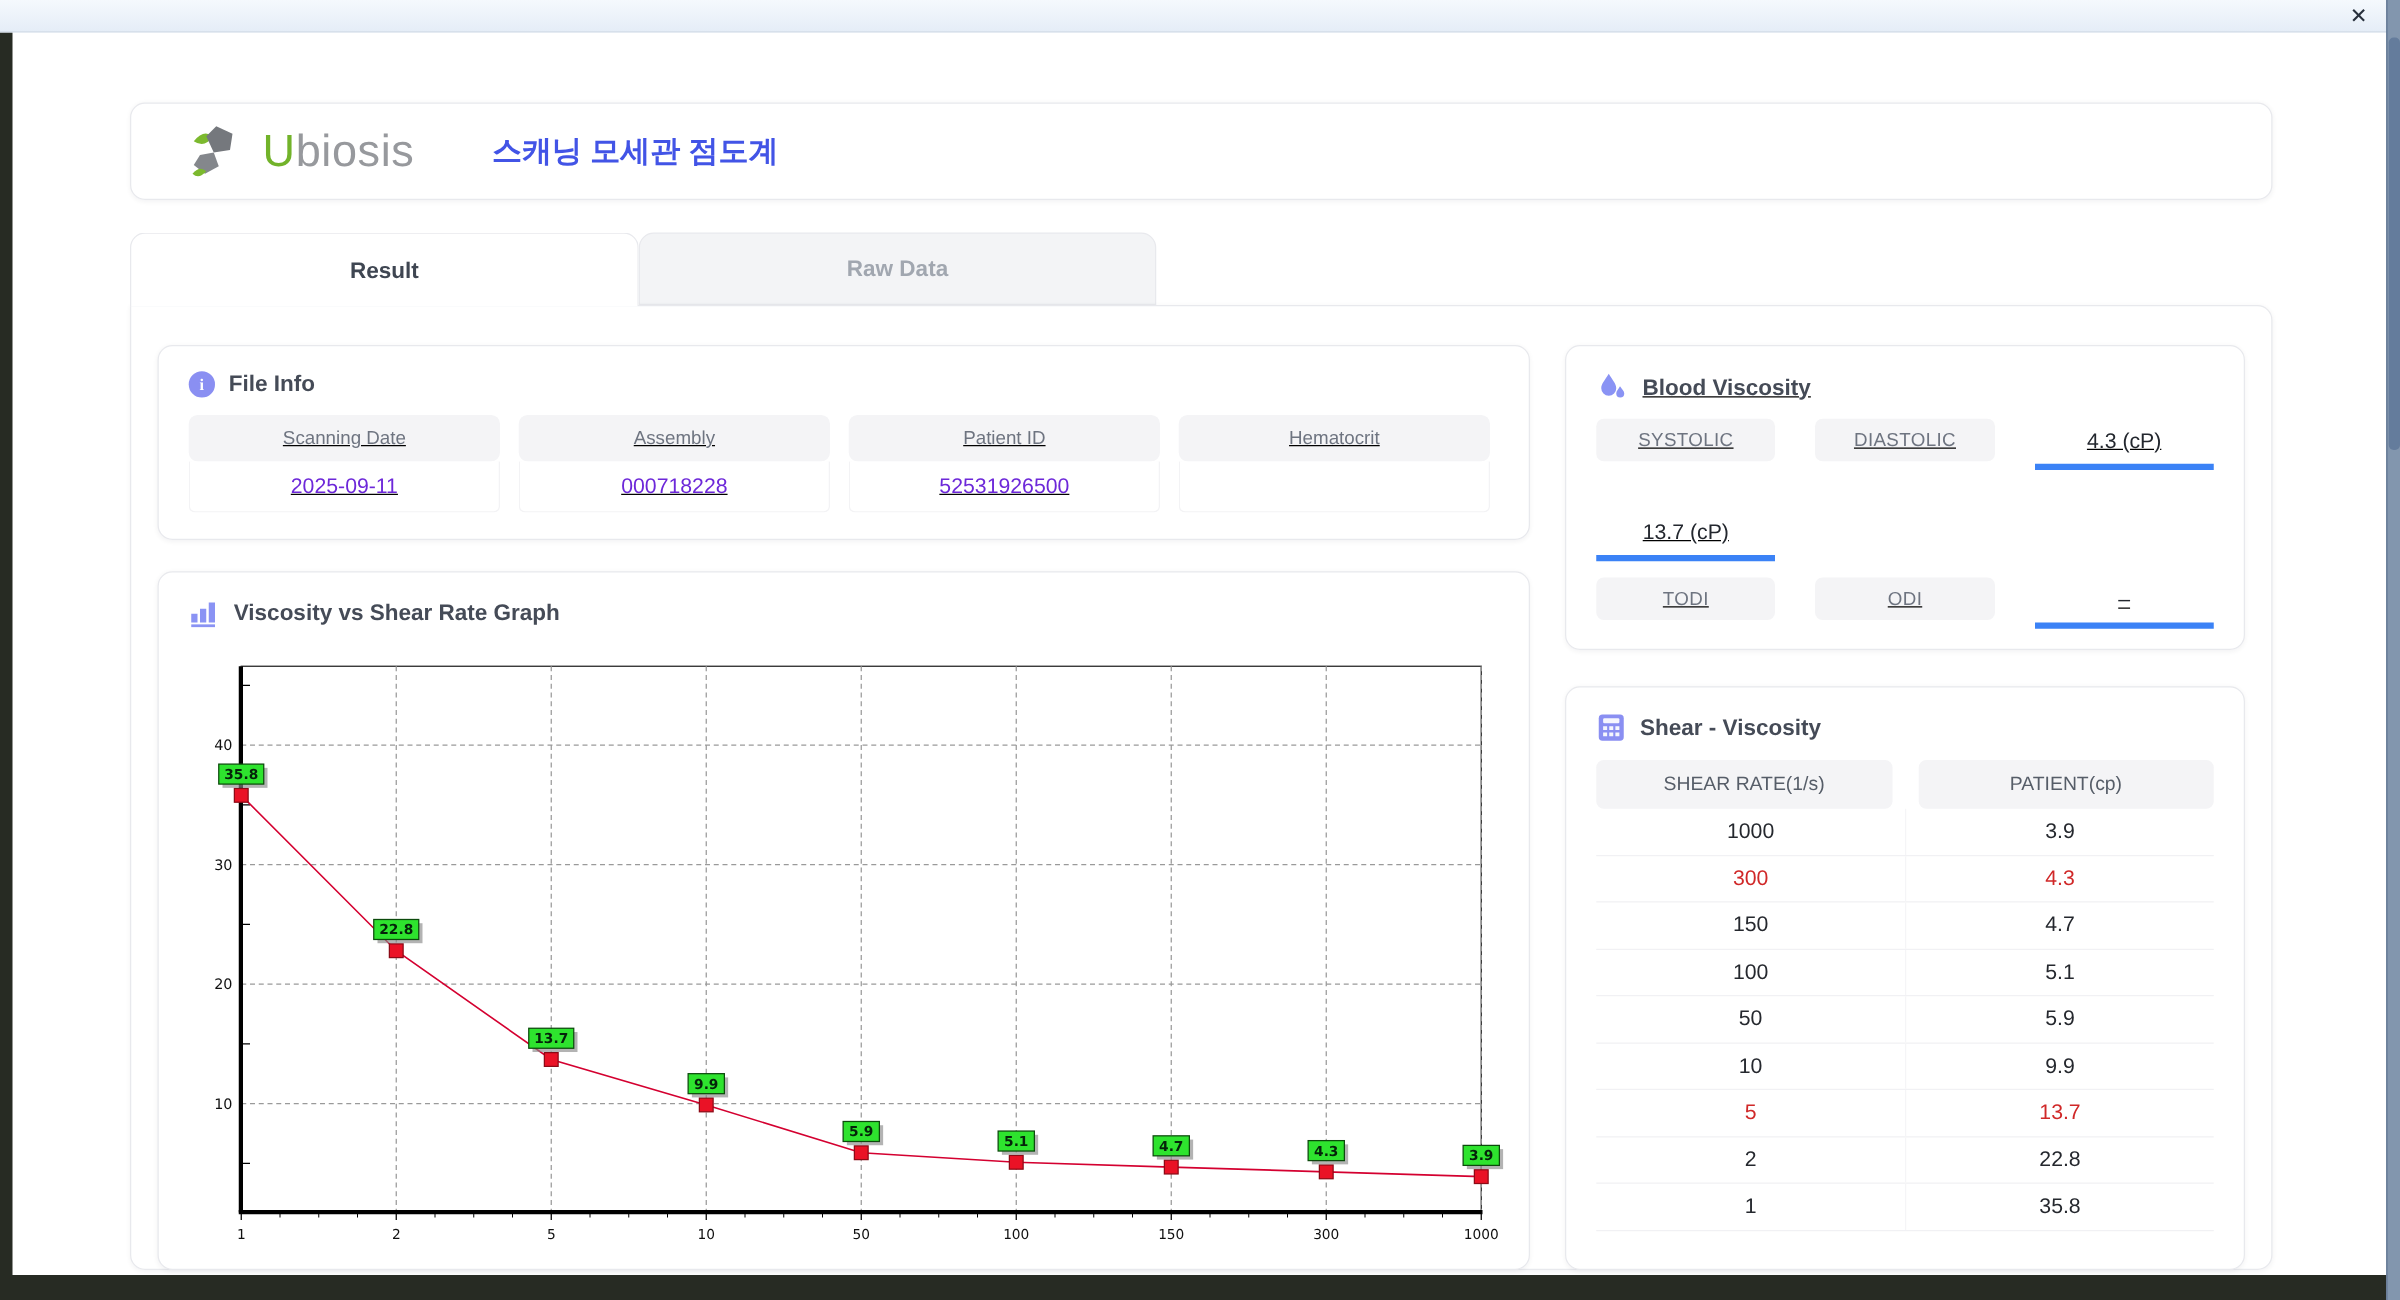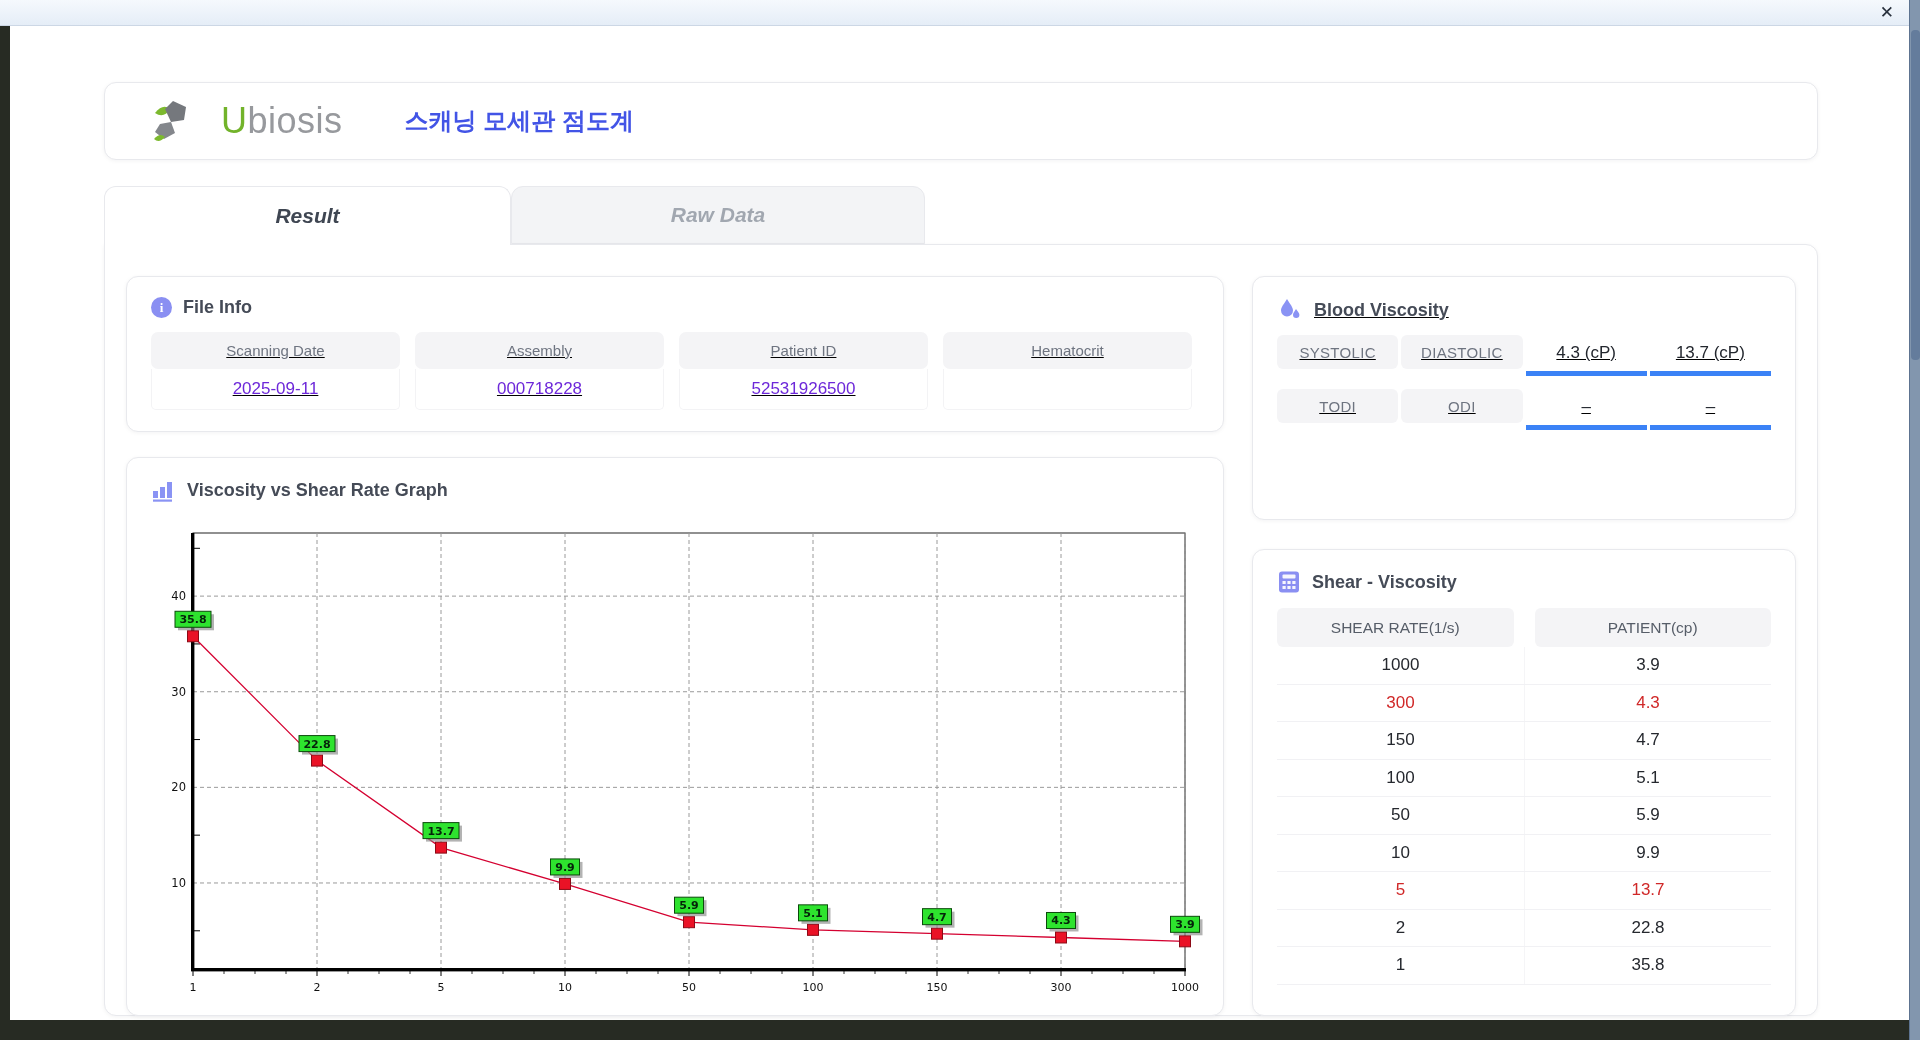--- a/index.html
+++ b/index.html
@@ -11,47 +11,47 @@
     background:linear-gradient(#f5f9fd,#e5edf7); border-bottom:1px solid #ccd7e5; z-index:50; }
   .close-x { position:absolute; right:26px; top:2px; font-size:17px; color:#28303c; cursor:default; line-height:22px; }
   .edge-left { position:absolute; left:0; top:26px; width:10px; height:1014px; background:#272b23; z-index:40; }
   .edge-bottom { position:absolute; left:0; top:1020px; width:1909px; height:20px; background:#272b23; z-index:40; }
   .scroll-strip { position:absolute; right:0; top:0; width:11px; height:1040px; background:#8296ae; border-left:1px solid #5d7390; z-index:60; }
   .scroll-thumb { position:absolute; left:1px; top:30px; width:9px; height:330px; background:#647c9c; border-radius:4px; }
 
   
   .card { position:absolute; background:#fff; border:1px solid #e8e9ed; border-radius:12px; box-shadow:0 1px 4px rgba(15,23,42,.05); }
   .header-card { left:104px; top:82px; width:1714px; height:78px; display:flex; align-items:center; padding-left:46px; }
-  .brand { display:flex; align-items:center; gap:24px; }
+  .brand { display:flex; align-items:center; gap:13px; }
   .brand-text { font-size:36px; font-weight:500; color:#97999d; letter-spacing:.5px; }
   .brand-text .u { color:#72b32a; }
   .app-title { margin-left:62px; font-size:24px; font-weight:bold; color:#4254e6; }
 
   
   .tab { position:absolute; top:186px; height:58px; display:flex; align-items:center; justify-content:center;
-    font-size:21px; border:1px solid #e8e9ed; border-bottom:none; border-radius:12px 12px 0 0;font-style:italic; }
+    font-size:18px; border:1px solid #e8e9ed; border-bottom:none; border-radius:12px 12px 0 0; }
   .tab-result { left:104px; width:407px; height:59px; background:#fff; color:#3f4652; font-weight:bold; z-index:3; }
   .tab-raw { left:511px; width:414px; background:#f3f4f6; color:#a1a7b0; font-weight:bold; z-index:1; border-bottom:1px solid #e8e9ed; }
 
   .main-card { left:104px; top:244px; width:1714px; height:772px; border-radius:0 12px 12px 12px; z-index:2; }
 
   .sec-title { display:flex; align-items:center; gap:11px; font-weight:bold; font-size:18px; color:#454b57; }
 
   
   .fileinfo-card { left:126px; top:276px; width:1098px; height:156px; z-index:4; padding:20px 24px 0 24px; }
   .fields { display:flex; gap:15px; margin-top:14px; }
   .field { width:249px;text-decoration:underline; }
   .field-label { height:37px; background:#f4f4f6; border-radius:7px; display:flex; align-items:center; justify-content:center;
     font-size:15px; color:#6e7480; }
   .field-value { height:41px; display:flex; align-items:center; justify-content:center; font-size:17px; color:#6d28d9;
     border:1px solid #f3f3f5; border-top:none; border-radius:0 0 5px 5px; }
 
   
   .bv-card { left:1252px; top:276px; width:544px; height:244px; z-index:4; padding:20px 24px 0 24px;text-decoration:underline; }
-  .pair-grid { display:grid; grid-template-columns:1fr 1fr 1fr 1fr; column-gap:3px; margin-top:12px; }
+  .pair-grid { display:grid; grid-template-columns:1fr 1fr 1fr; column-gap:3px; margin-top:12px;gap:32px; }
   .pair-grid .hd { height:34px; background:#f4f4f6; border-radius:6px; display:flex; align-items:center; justify-content:center;
     font-size:15px; color:#6e7480; letter-spacing:.3px; }
   .pair-grid .vl { height:41px; display:flex; align-items:center; justify-content:center; font-size:17px; color:#23272e;
     border-bottom:5px solid #3b82f6; }
 
   
   .graph-card { left:126px; top:457px; width:1098px; height:559px; z-index:4; padding:20px 36px 0 24px; }
   .chart-wrap { position:absolute; left:20px; top:62px; width:1056px; height:476px; }
 
   

